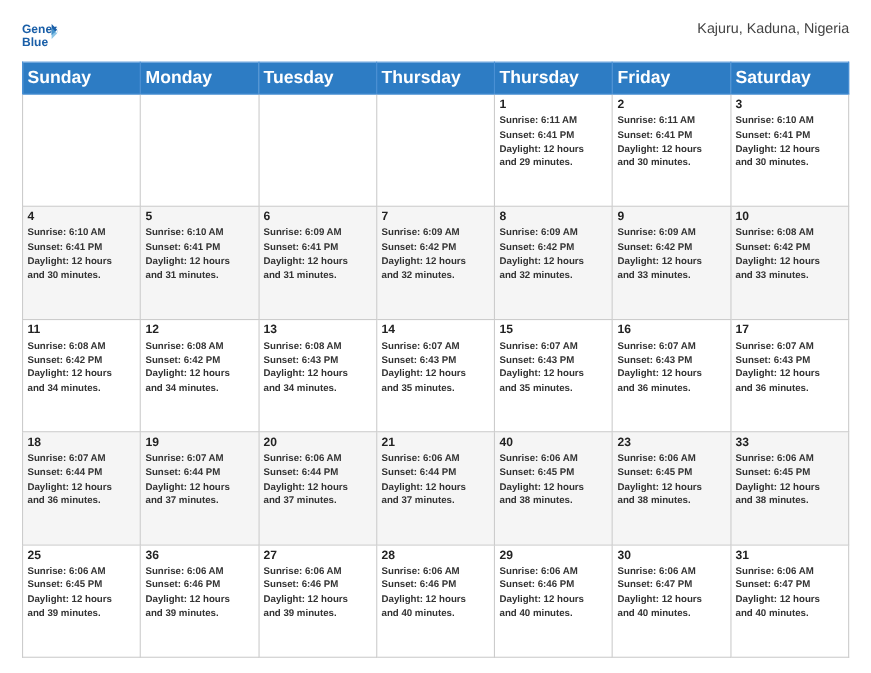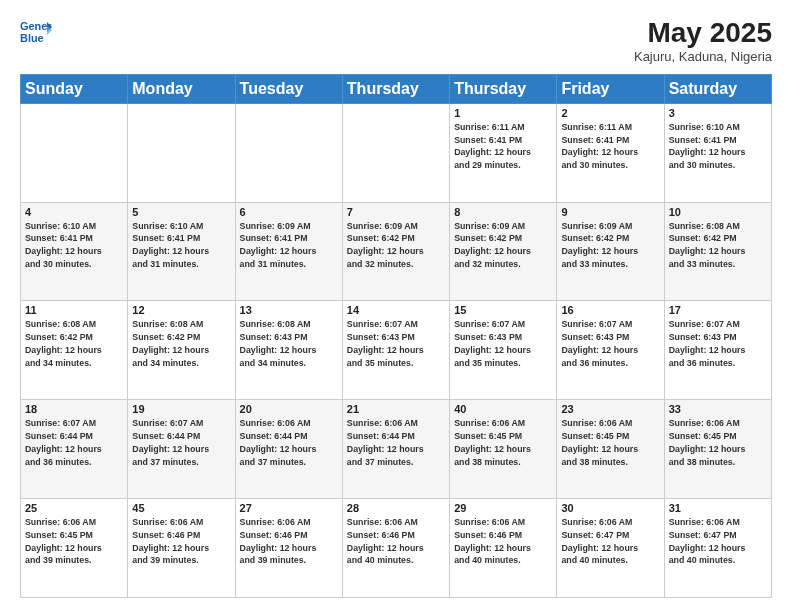--- a/index.html
+++ b/index.html
@@ -97,21 +97,20 @@
   <div class="header">
     <div class="logo">
       <svg class="logo-icon" viewBox="0 0 38 32" xmlns="http://www.w3.org/2000/svg">
         <text x="0" y="14" font-size="13" font-weight="bold" fill="#1a5fa8" font-family="Arial">General</text>
         <text x="0" y="28" font-size="13" font-weight="bold" fill="#1a5fa8" font-family="Arial">Blue</text>
         <polygon points="32,4 38,10 32,16" fill="#1a5fa8"></polygon>
         <polygon points="32,8 38,14 32,20" fill="#5aabdb" opacity="0.7"></polygon>
       </svg>
     </div>
     <div class="title-area">
-      <div class="main-title">May 2025</div>
       <div class="subtitle">Kajuru, Kaduna, Nigeria</div>
     </div>
   </div>
 
   <table class="calendar">
     <thead>
       <tr>
       <th>Sunday</th>
           <th>Monday</th>
           <th>Tuesday</th>
@@ -229,21 +228,21 @@
             <span class="day-num">33</span>
             <div class="day-info">Sunrise: 6:06 AM<br>Sunset: 6:45 PM<br>Daylight: 12 hours<br>and 38 minutes.</div>
           </td>
         </tr>
         <tr>
           <td>
             <span class="day-num">25</span>
             <div class="day-info">Sunrise: 6:06 AM<br>Sunset: 6:45 PM<br>Daylight: 12 hours<br>and 39 minutes.</div>
           </td>
           <td>
-            <span class="day-num">45</span>
+            <span class="day-num">36</span>
             <div class="day-info">Sunrise: 6:06 AM<br>Sunset: 6:46 PM<br>Daylight: 12 hours<br>and 39 minutes.</div>
           </td>
           <td>
             <span class="day-num">27</span>
             <div class="day-info">Sunrise: 6:06 AM<br>Sunset: 6:46 PM<br>Daylight: 12 hours<br>and 39 minutes.</div>
           </td>
           <td>
             <span class="day-num">28</span>
             <div class="day-info">Sunrise: 6:06 AM<br>Sunset: 6:46 PM<br>Daylight: 12 hours<br>and 40 minutes.</div>
           </td>

